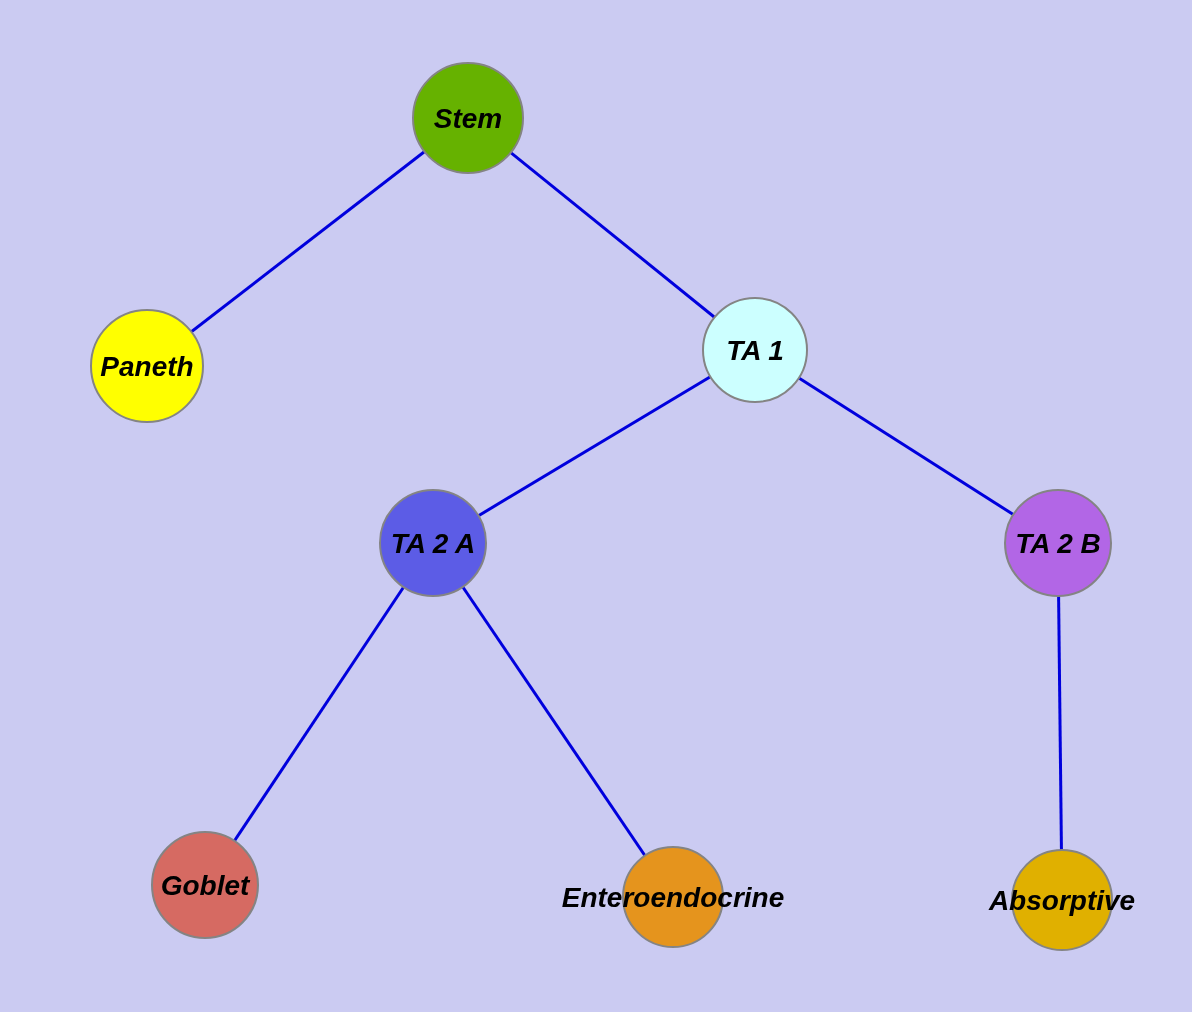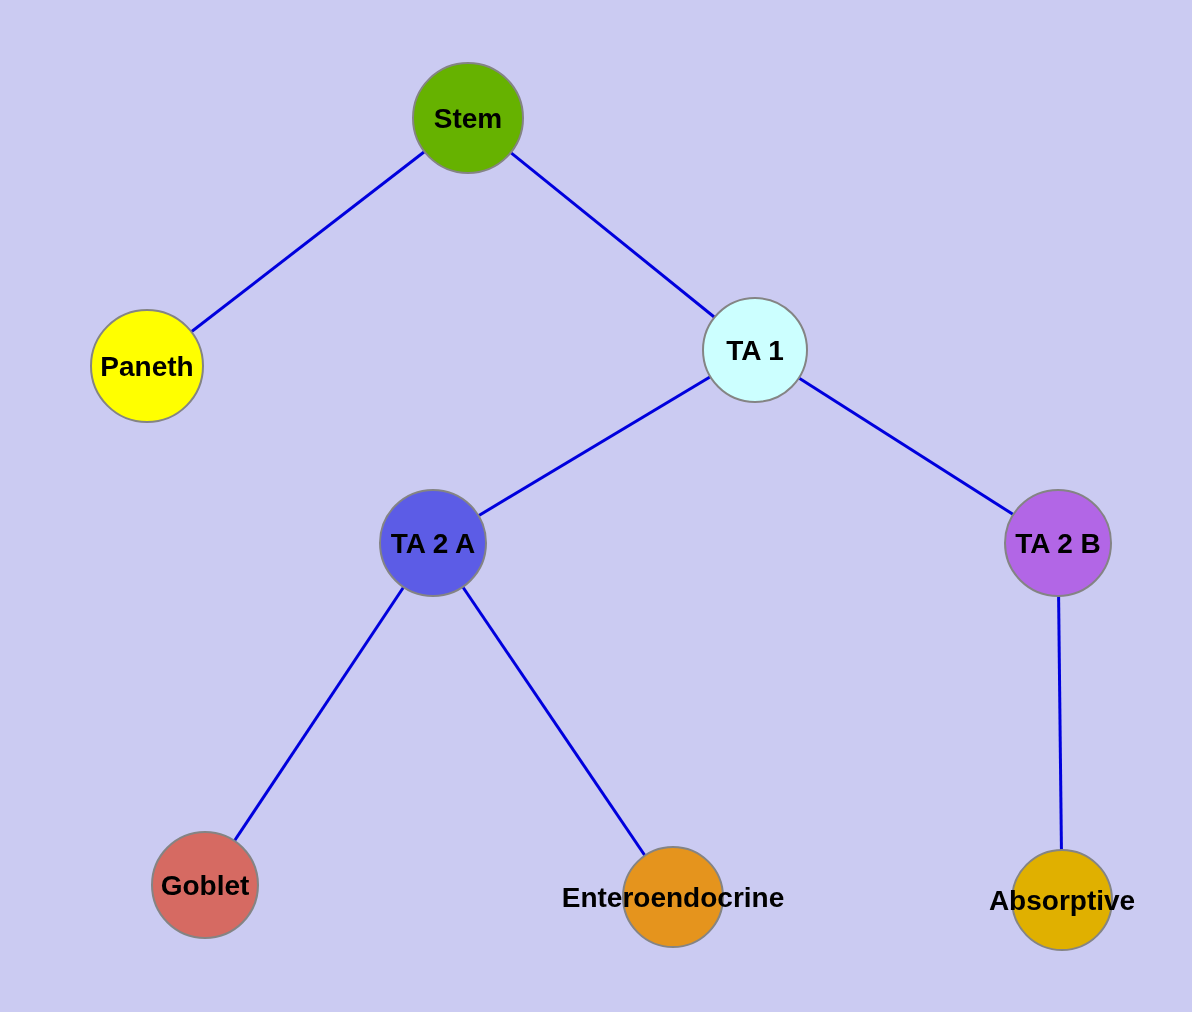--- a/index.html
+++ b/index.html
@@ -7,20 +7,21 @@
     padding: 0;
     background: #ffffff;
     font-family: "Liberation Sans", sans-serif;
   }
   .canvas-wrap {
     position: relative;
     width: 1192px;
     height: 1023px;
     background: #ffffff;
     overflow: hidden;
+    font-style: italic;
   }
   .graph-canvas {
     position: absolute;
     left: 0;
     top: 0;
     width: 1192px;
     height: 1012px;
     display: block;
   }
   svg text {

